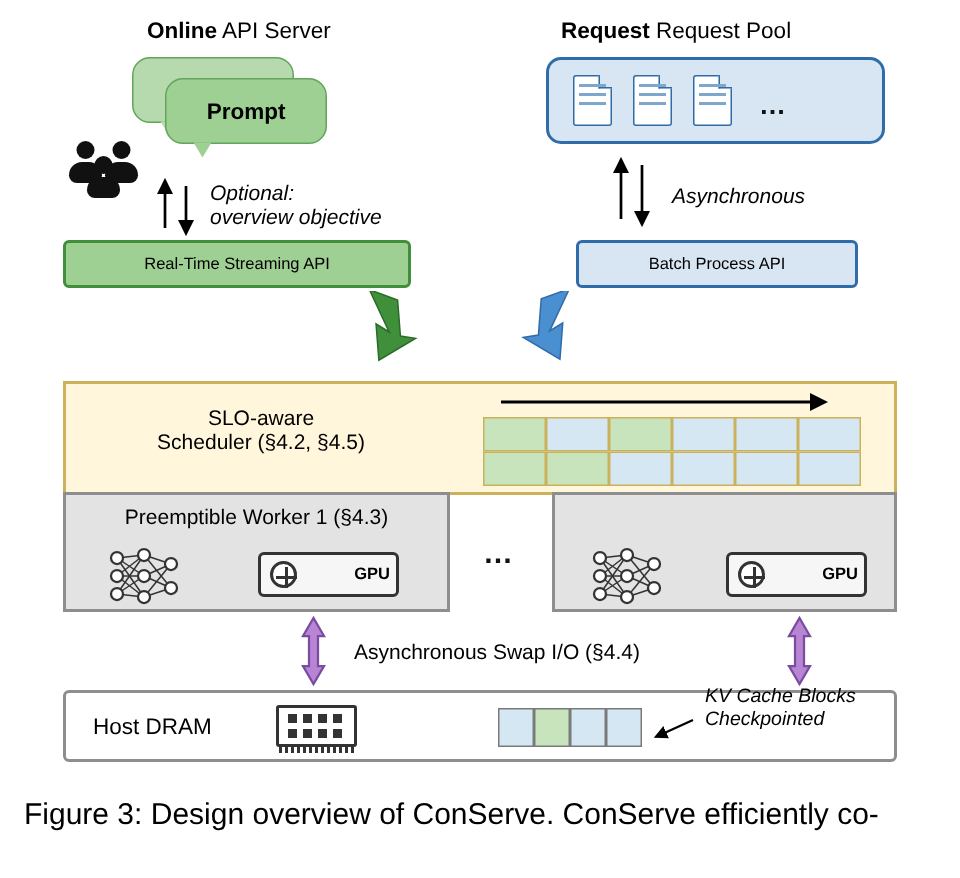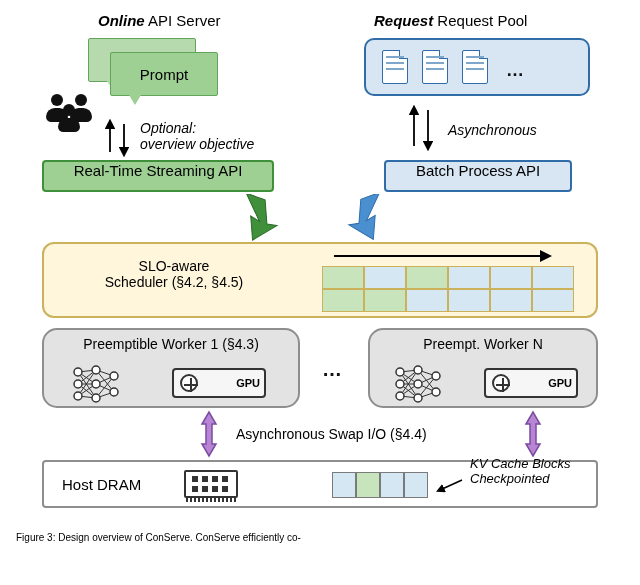--- a/index.html
+++ b/index.html
@@ -15,28 +15,28 @@
     position: relative;
   }
   .stage {
     position: absolute;
     left: 28px;
     top: 12px;
     width: 584px;
   }
   .label { position: absolute; white-space: nowrap; }
   .italic { font-style: italic; }
-  .bold { font-weight: bold; font-style: italic; }
+  .bold { font-weight: bold; }
 
   
   .hdr { font-size: 15px; }
 
   
   .bubbles { position: absolute; }
-  .bubble { position: absolute; border-radius: 2px; border: 1.5px solid #62a55a; }
+  .bubble { position: absolute; border-radius: 12px; border: 1.5px solid #62a55a; font-weight: bold; }
   .bubble.back { background: #b6daad; }
   .bubble.front { background: #9ecf93; }
   .bubble .tail {
     position: absolute; width: 0; height: 0;
     border-left: 6px solid transparent;
     border-right: 6px solid transparent;
   }
 
   
   .person { position: absolute; width: 22px; height: 32px; }
@@ -65,53 +65,54 @@
     border-left: 1.5px solid #2f6ca8; border-bottom: 1.5px solid #2f6ca8;
   }
   .doc .line { position: absolute; left: 4px; right: 4px; height: 2px; background: #7ea7cb; }
 
   .ellips { position: absolute; font-size: 18px; font-weight: bold; color: #111; }
 
   
   .api {
     position: absolute;
     border-radius: 4px;
-    display: flex; justify-content: center;
-    font-size: 15px;
+    display: flex; align-items: center; justify-content: center;
+    font-size: 11px;
   }
   .api.green { background: #9ecf93; border: 2px solid #3f8f3b; }
   .api.blue  { background: #d8e6f3; border: 2px solid #2f6ca8; }
 
   
   .bigarrow { position: absolute; }
   .bigarrow svg { display: block; }
 
   
   .sched-outer {
     position: absolute;
     background: #fff6dc;
     border: 2px solid #cbb15a;
-    border-radius: 12px;
+    border-radius: 0;
+    margin-top: 12px;
   }
   
   .queue {
     position: absolute;
     display: grid;
     grid-template-columns: repeat(6, 1fr);
     grid-template-rows: repeat(2, 1fr);
     gap: 0;
   }
   .queue .cell { border: 1.5px solid #cbb15a; }
   .cell.g { background: #c7e4bc; }
   .cell.b { background: #d6e7f4; }
 
   
   .worker {
     position: absolute;
-    background: #e3e3e3; border: 2px solid #8e8e8e; border-radius: 15px;
+    background: #e3e3e3; border: 2px solid #8e8e8e; border-radius: 0;
   }
 
   .midlbl { position: absolute; text-align: center; }
 
   
   .nn { position: absolute; }
   .nn svg { display: block; }
 
   
   .gpu-chip {
@@ -146,21 +147,21 @@
   .dram-chip .blk.a{left:6px}.dram-chip .blk.b{left:16px}.dram-chip .blk.c{left:26px}.dram-chip .blk.d{left:36px}
   .dram-chip .blk.e{top:14px; left:6px}.dram-chip .blk.f{top:14px; left:16px}
   .dram-chip .blk.g{top:14px; left:26px}.dram-chip .blk.h{top:14px; left:36px}
 
   
   .kv { position: absolute; display: flex; }
   .kv .c { width: 24px; height: 26px; border: 1.5px solid #7a7a7a; }
   .kv .c.bl { background: #d6e7f4; }
   .kv .c.gr { background: #c7e4bc; }
 
-  .caption { position: absolute; font-size: 10px; }
+  .caption { position: absolute; font-size: 20px; }
 </style>
 </head>
 <body>
 
 <div class="stage">
 
   <div class="label hdr" style="left:70px; top:0;">
     <span class="bold">Online</span>
     <span>API Server</span>
   </div>
@@ -323,21 +324,20 @@
 
     <div class="gpu-chip" style="left:128px; top:38px; width:94px; height:30px;">
       <div class="gpu-fan" style="left:6px; top:4px;"></div>
       <span>GPU</span>
     </div>
   </div>
 
   <div class="ellips" style="left:294px; top:346px; font-size:20px;">…</div>
 
   <div class="worker" style="left:340px; top:316px; width:230px; height:80px;">
-    <div class="midlbl" style="left:0; right:0; top:6px;">Preempt. Worker N</div>
     <div class="nn" style="left:22px; top:34px;">
       <svg width="54" height="40">
         <g stroke="#333" stroke-width="1">
           <line x1="8" y1="8" x2="26" y2="6"></line>
             <line x1="8" y1="8" x2="26" y2="20"></line>
             <line x1="8" y1="8" x2="26" y2="34"></line>
           <line x1="8" y1="20" x2="26" y2="6"></line>
             <line x1="8" y1="20" x2="26" y2="20"></line>
             <line x1="8" y1="20" x2="26" y2="34"></line>
           <line x1="8" y1="32" x2="26" y2="6"></line>

